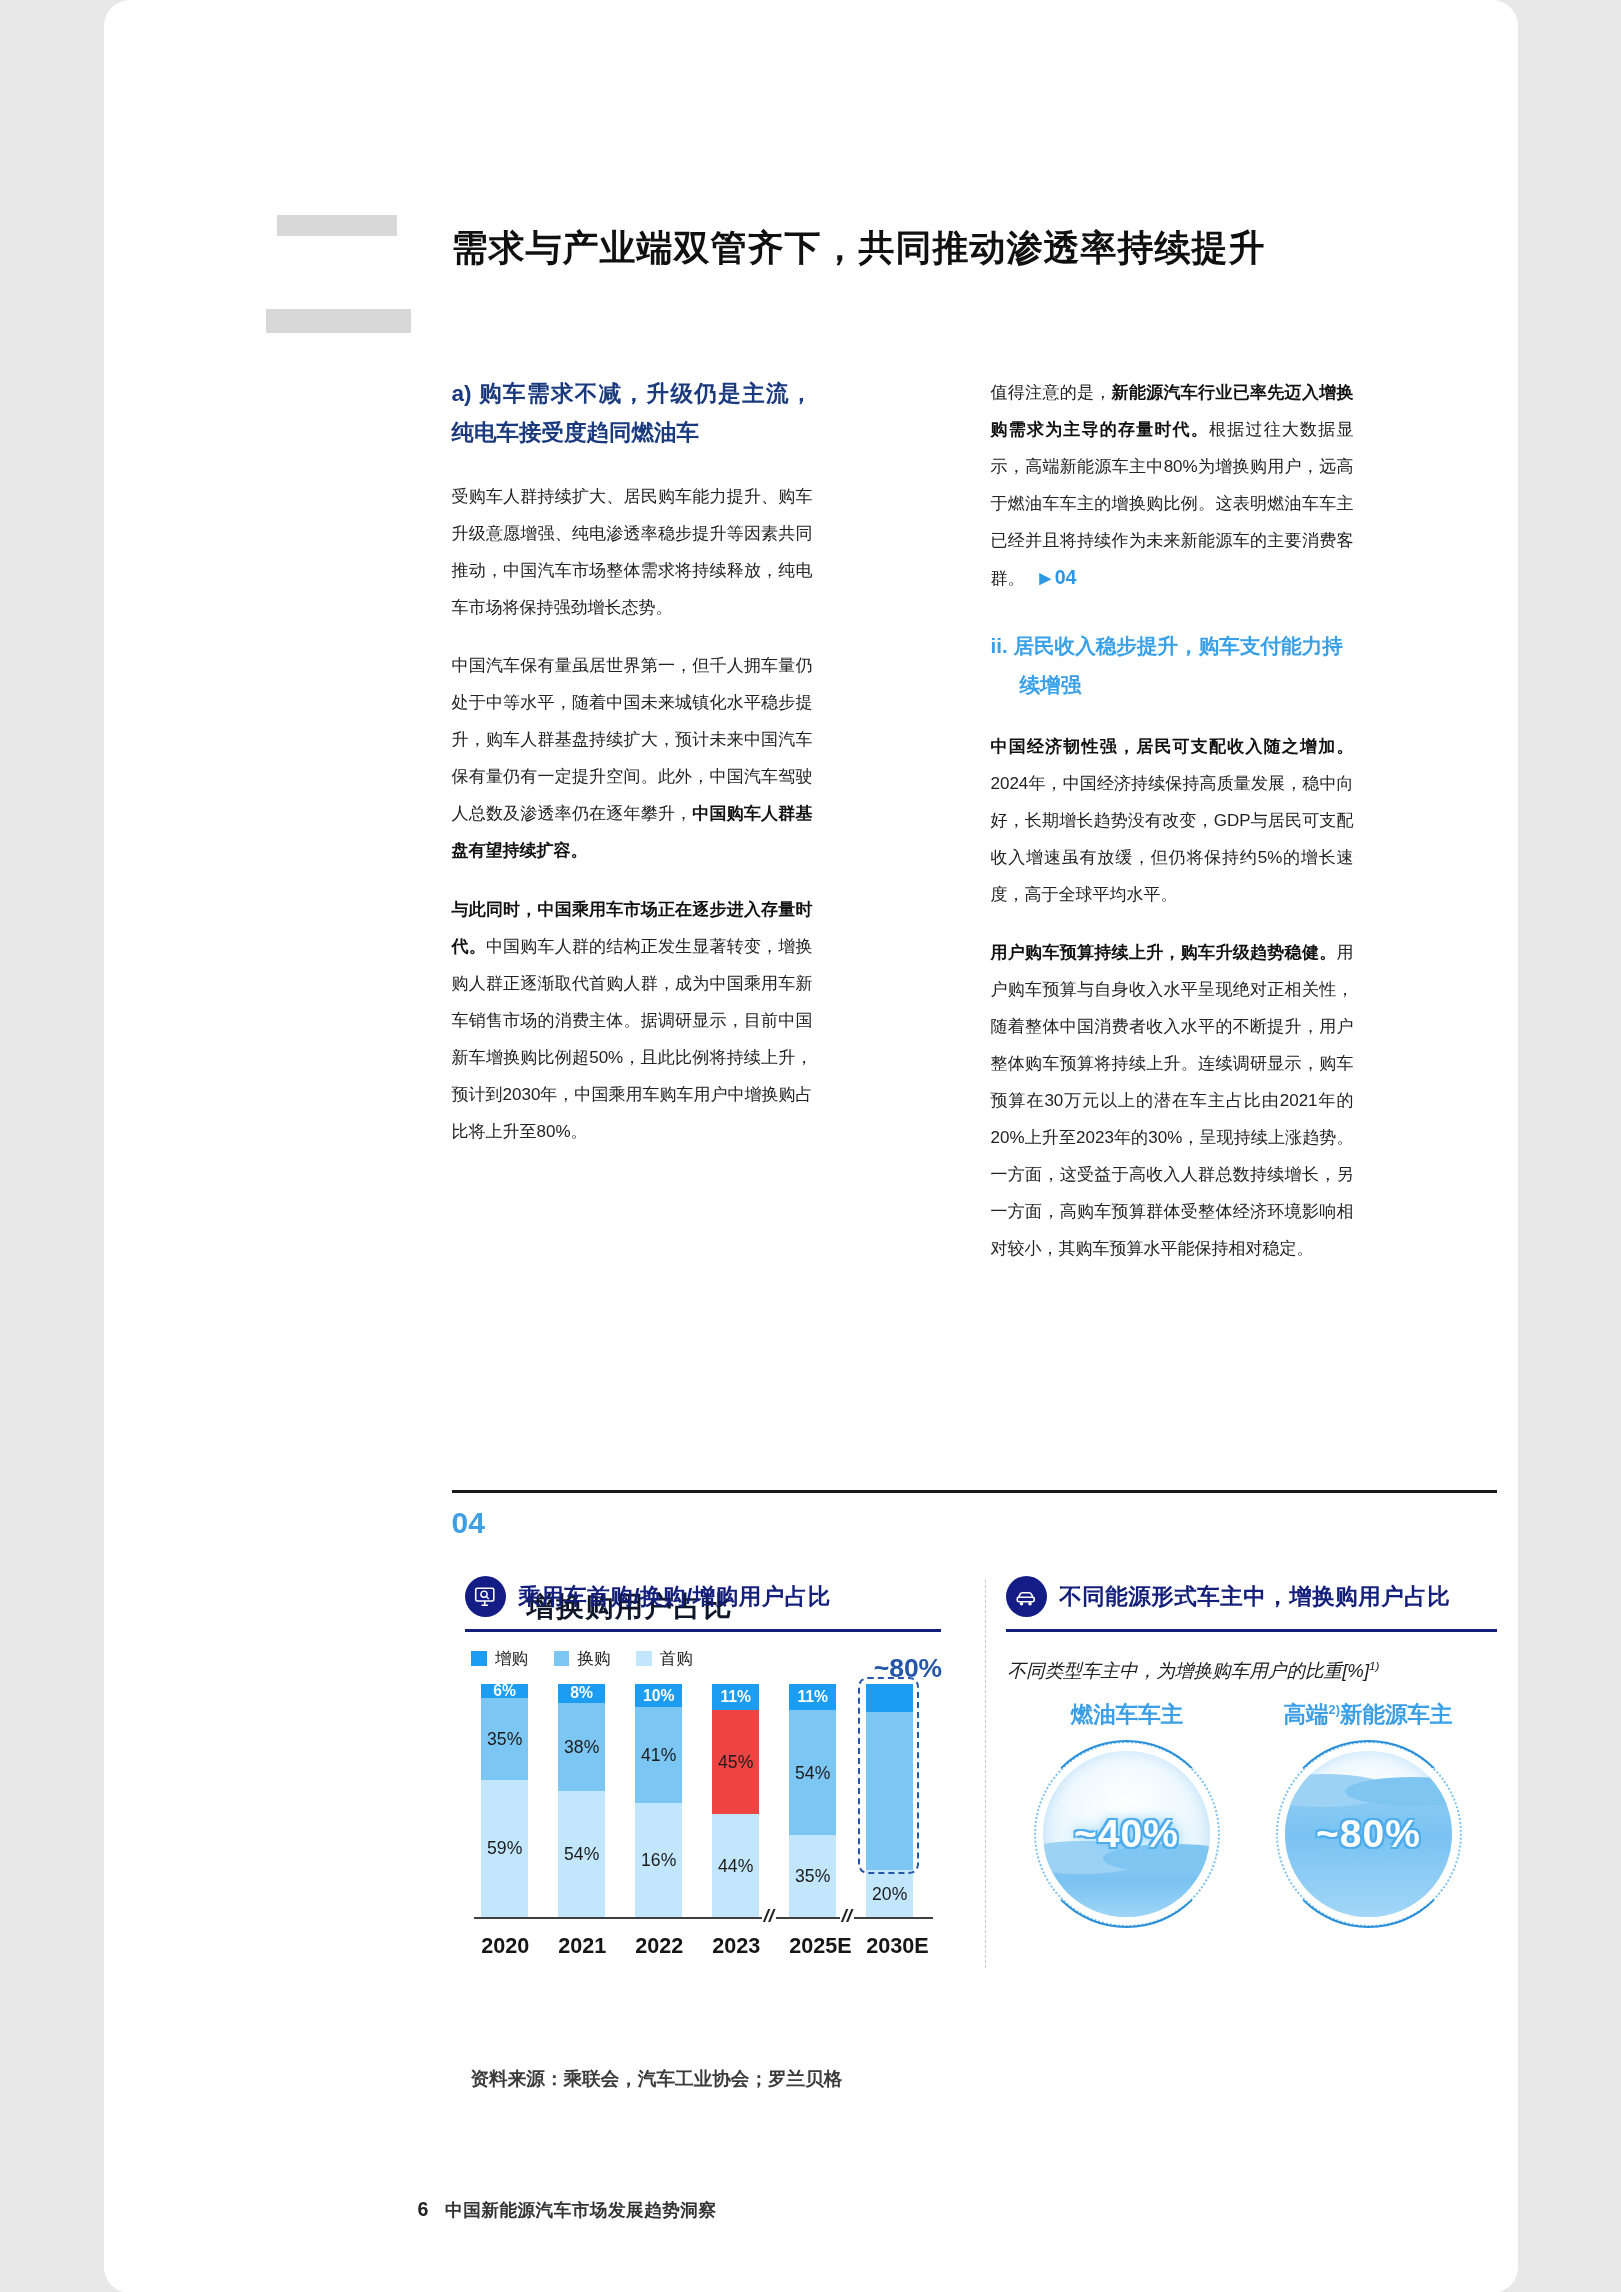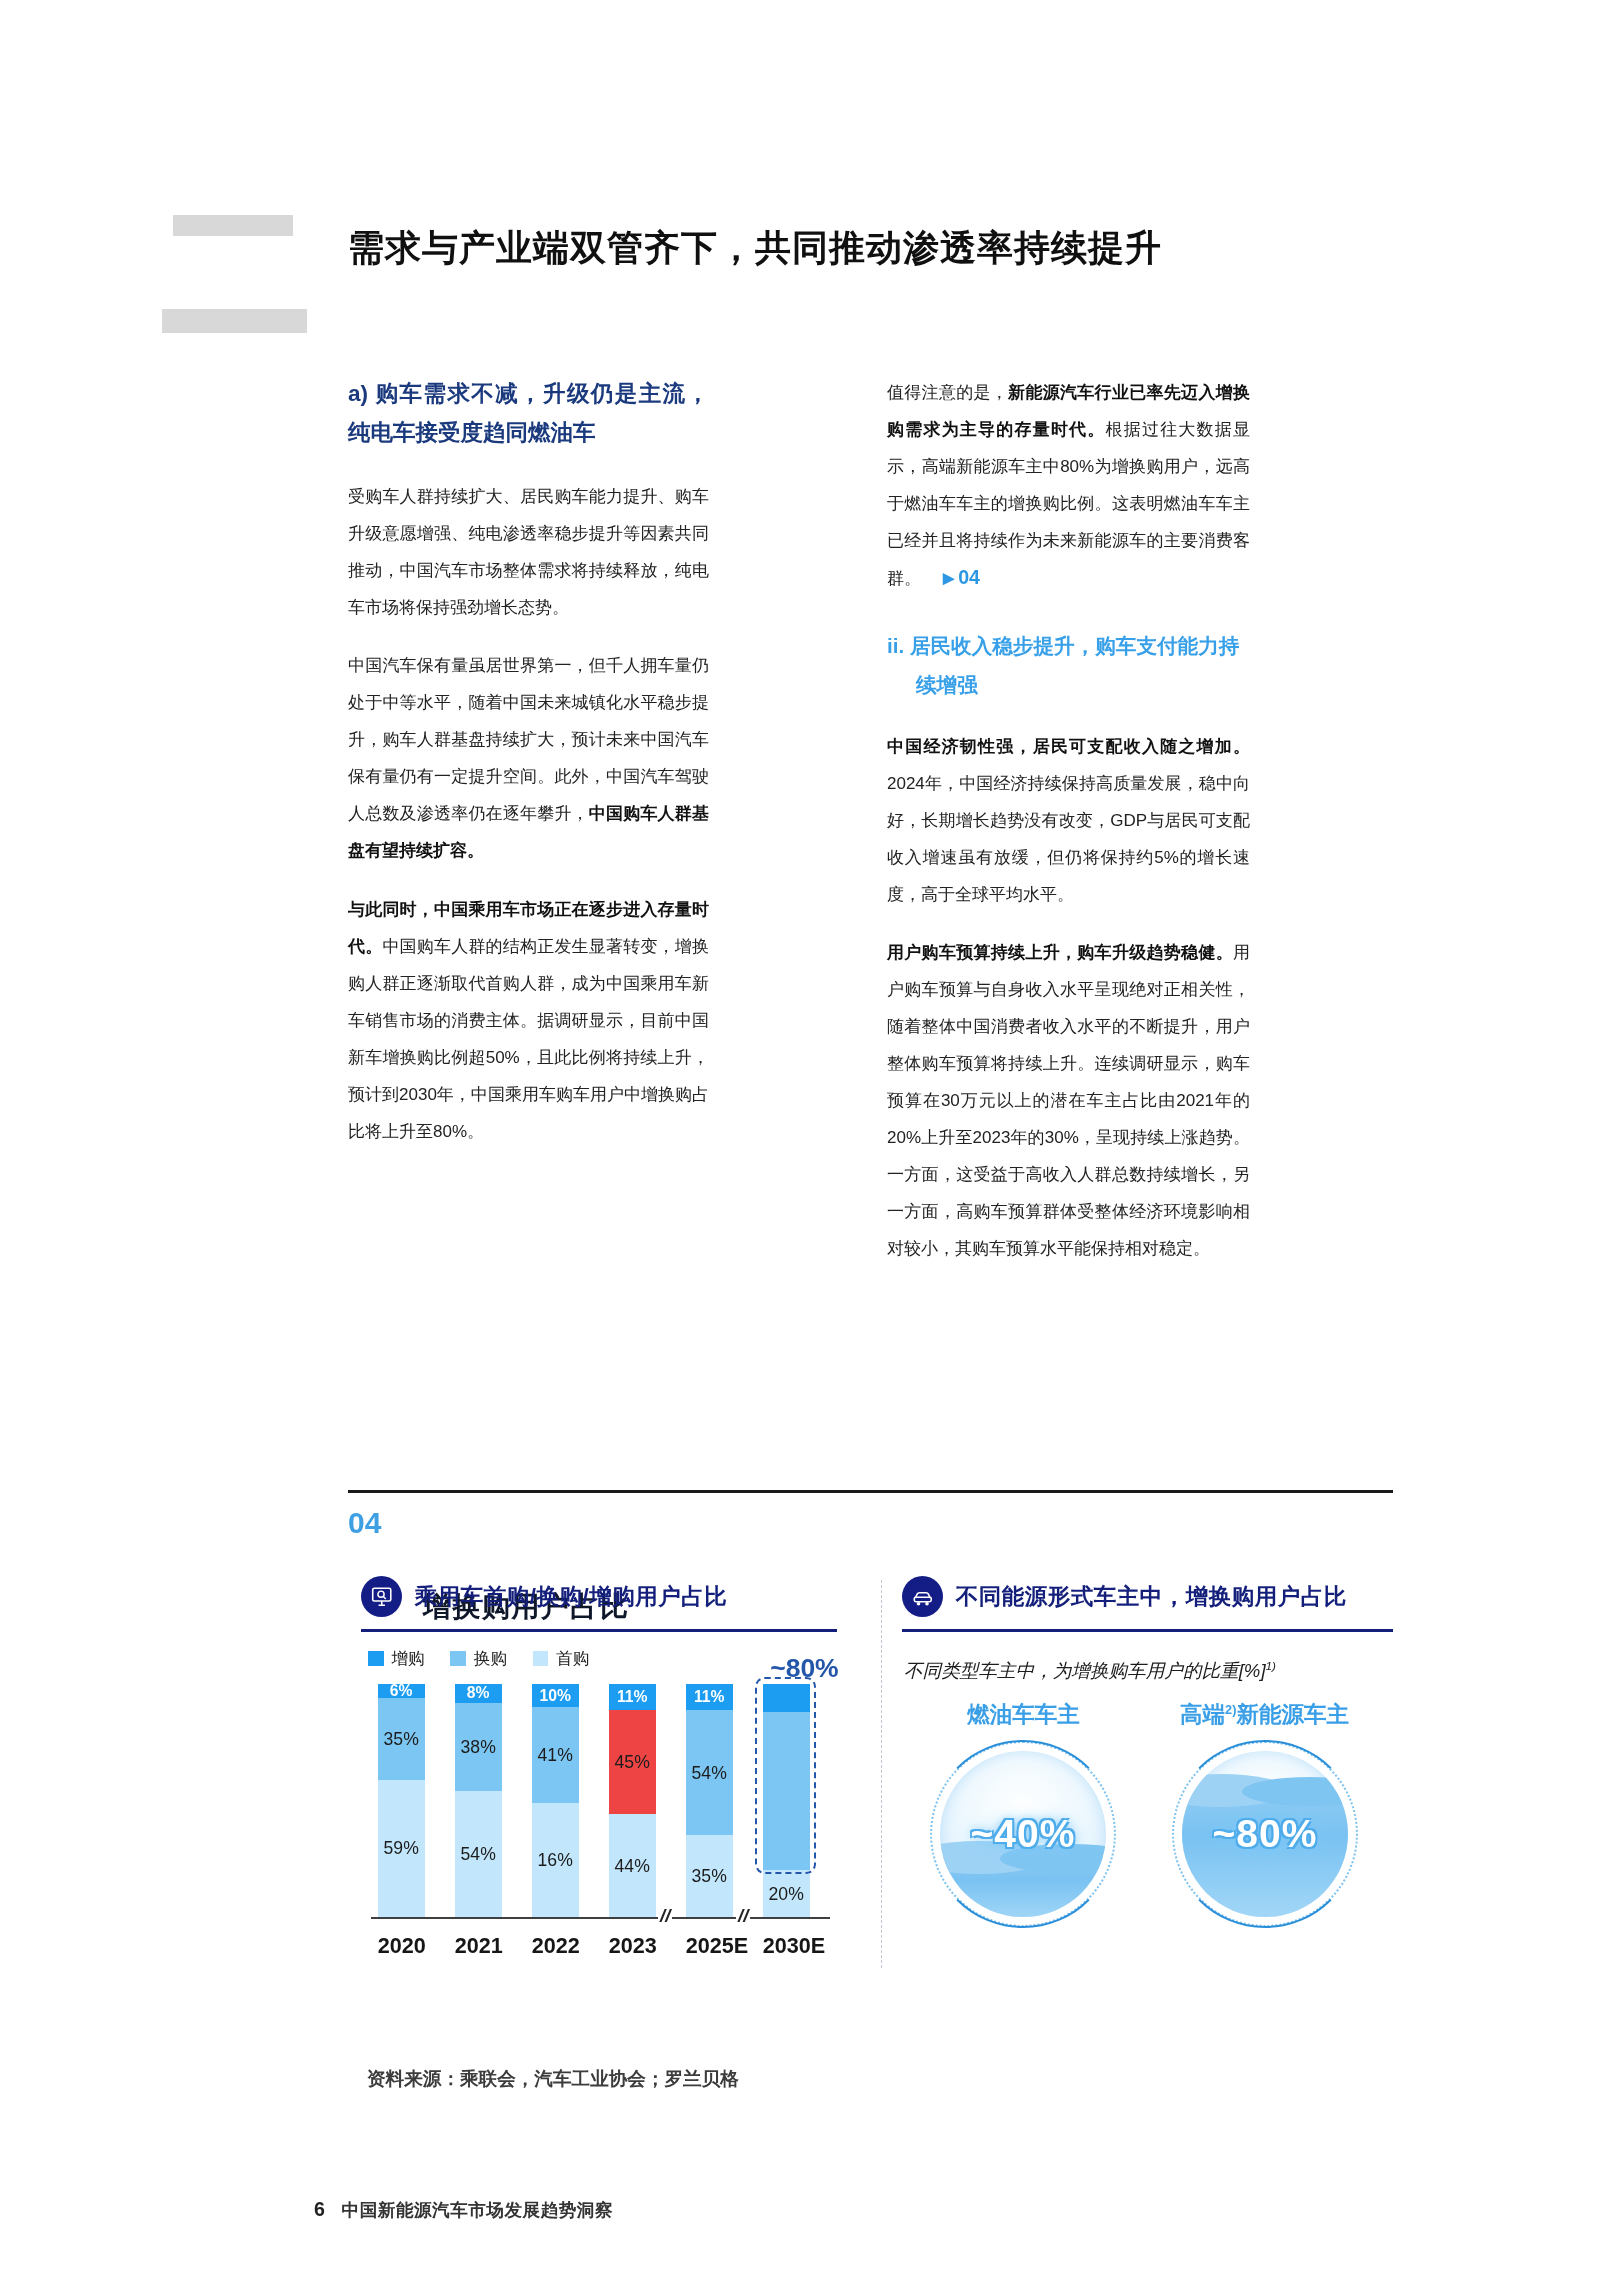--- a/index.html
+++ b/index.html
@@ -1,30 +1,30 @@
 <!DOCTYPE html>
 <html><head>
 <meta charset="utf-8">
 <style>
   html,body{margin:0;padding:0;background:#e8e8e8;}
-  .page{position:relative;width:1621px;height:2293px;background:#ffffff;margin:0 auto;
-        font-family:"Liberation Sans",sans-serif;color:#212121;overflow:hidden;}
+  .page{position:relative;width:1414px;height:2293px;background:#ffffff;margin:0 auto;
+        font-family:"Liberation Sans",sans-serif;color:#212121;overflow:hidden;border-radius:26px;}
   .decor-bar{position:absolute;background:#d8d8d8;}
   .decor-bar.b1{left:173px;top:215px;width:120px;height:20.6px;}
   .decor-bar.b2{left:162px;top:309px;width:145px;height:23.5px;}
   .page-title{position:absolute;left:348px;top:200px;font-size:36px;font-weight:bold;color:#101010;letter-spacing:1px;white-space:nowrap;}
 
   .col{position:absolute;top:374px;}
   .col-left{left:348px;width:361px;}
   .col-right{left:887px;width:363px;}
   .h-a{font-size:22.5px;line-height:39px;font-weight:bold;color:#1b3a7e;margin:0 0 25.5px 0;text-align:justify;}
   .h-sub{font-size:20.6px;line-height:39px;font-weight:bold;color:#38a0e8;margin:29px 0 23.5px 0;padding-left:29px;text-indent:-29px;}
   .body-p{font-size:17px;line-height:37px;margin:0 0 21.6px 0;text-align:justify;color:#222;}
   .body-p .bd{font-weight:bold;color:#111;}
-  .ref{color:#2e97e3;font-weight:bold;font-size:19.6px;white-space:nowrap;margin-left:22px;}
+  .ref{color:#2e97e3;font-weight:bold;font-size:19.6px;white-space:nowrap;margin-left:15px;}
   .ref .tri{font-size:14.7px;vertical-align:1px;margin-right:3.9px;}
 
   .exhibit-rule{position:absolute;left:348px;top:1490px;width:1045px;height:2.9px;background:#1a1a1a;}
   .exhibit-number{position:absolute;left:348px;top:1506px;font-size:30px;font-weight:bold;color:#3f9fe3;}
   .exhibit-title{position:absolute;left:423px;top:1588px;font-size:28px;font-weight:bold;color:#0f172a;letter-spacing:1.5px;}
 
   .divider-v{position:absolute;left:881px;top:1580px;height:388px;width:0;border-left:1px dashed #c3c9d2;}
 
   .panel{position:absolute;top:1576px;}
   .panel-left{left:361px;width:476px;}

